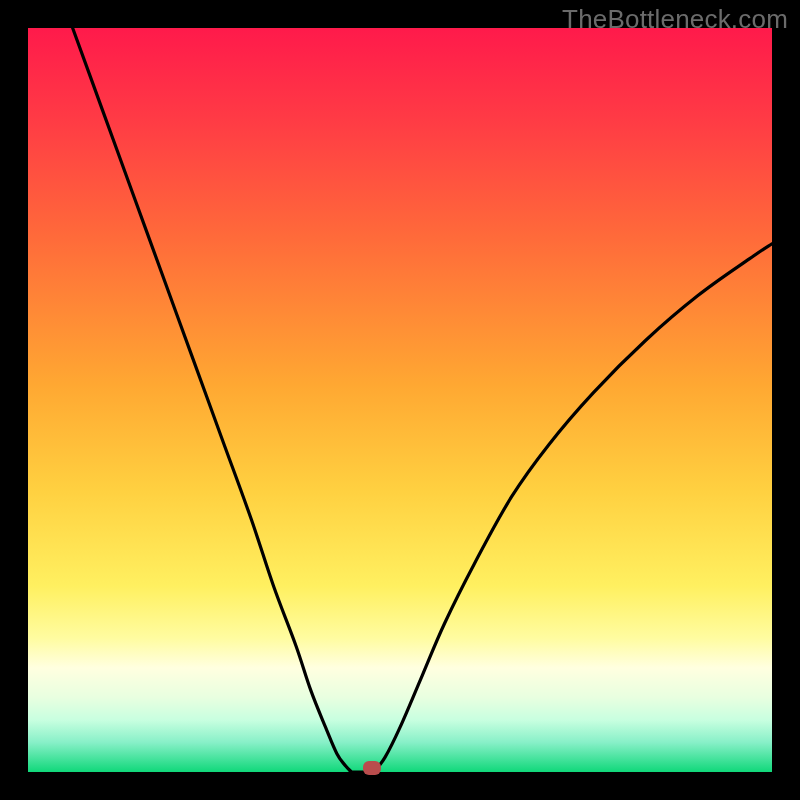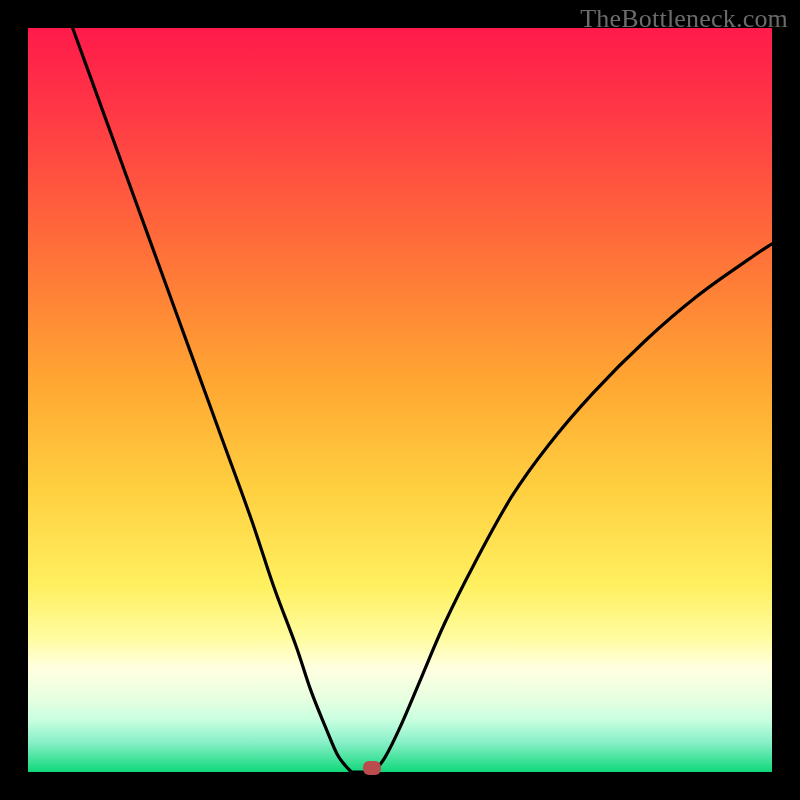--- a/index.html
+++ b/index.html
@@ -35,21 +35,21 @@
       #ffffe0 86%,
       #e8ffe0 90%,
       #c8ffe0 93%,
       #88f0c8 96%,
       #10d87a 100%);
   }
   .watermark {
     position: absolute;
     top: 4px;
     right: 12px;
-    font-family: Liberation Serif, serif;
+    font-family: Liberation Sans, sans-serif;
     font-size: 26px;
     color: #6b6b6b;
     letter-spacing: 0.2px;
     user-select: none;
     text-align: center;
   }
   svg.curve {
     position: absolute;
     left: 0;
     top: 0;

